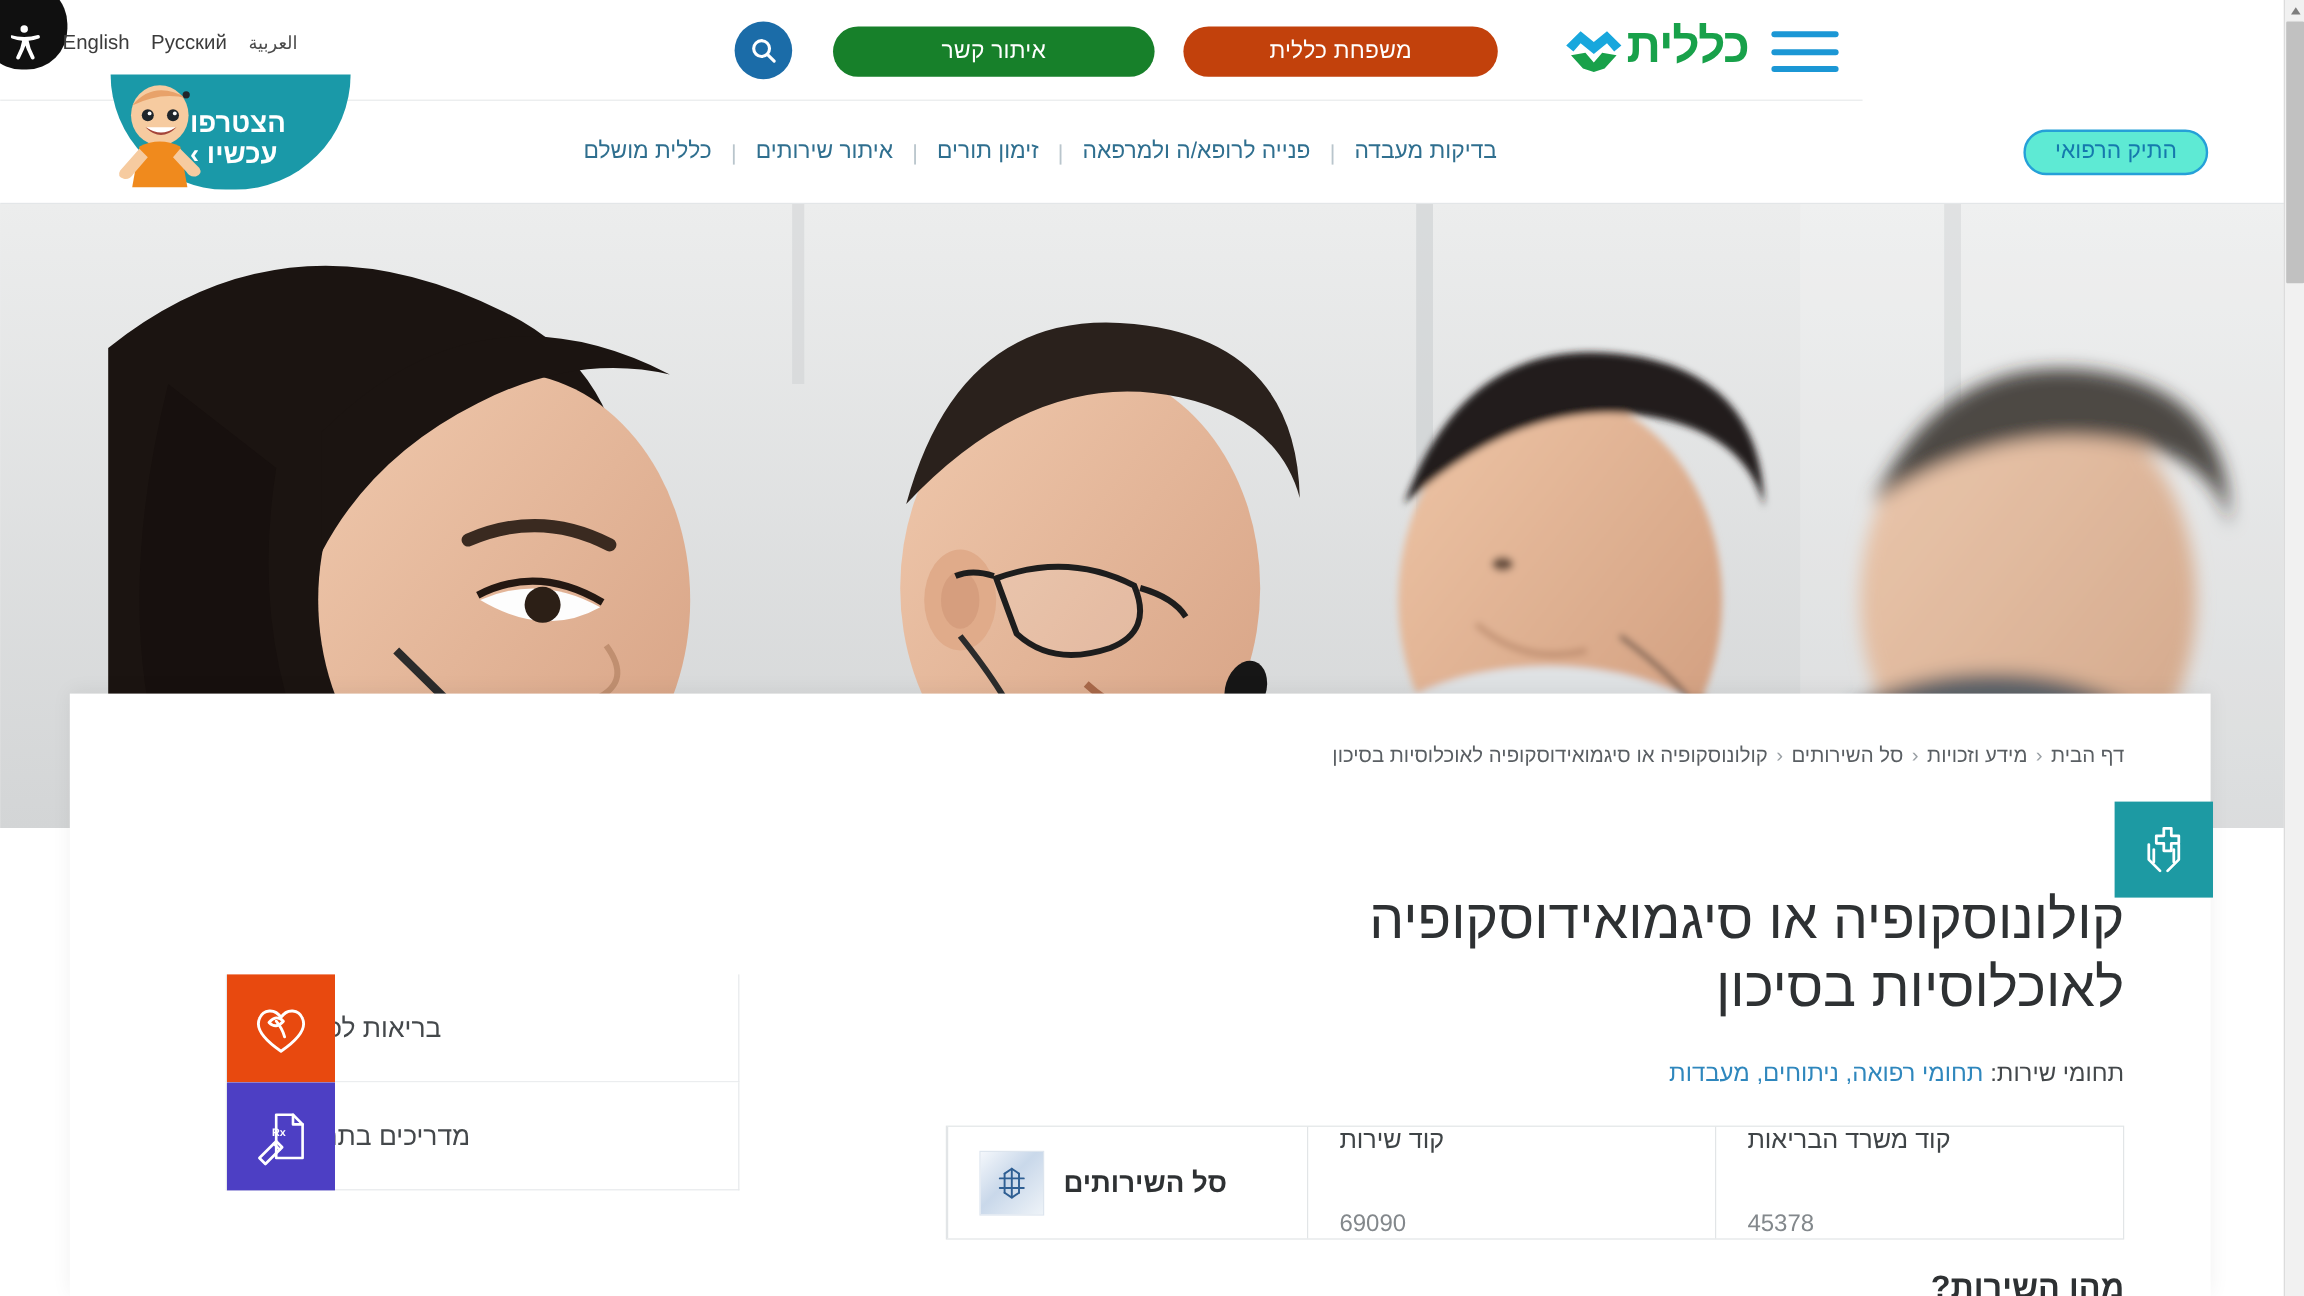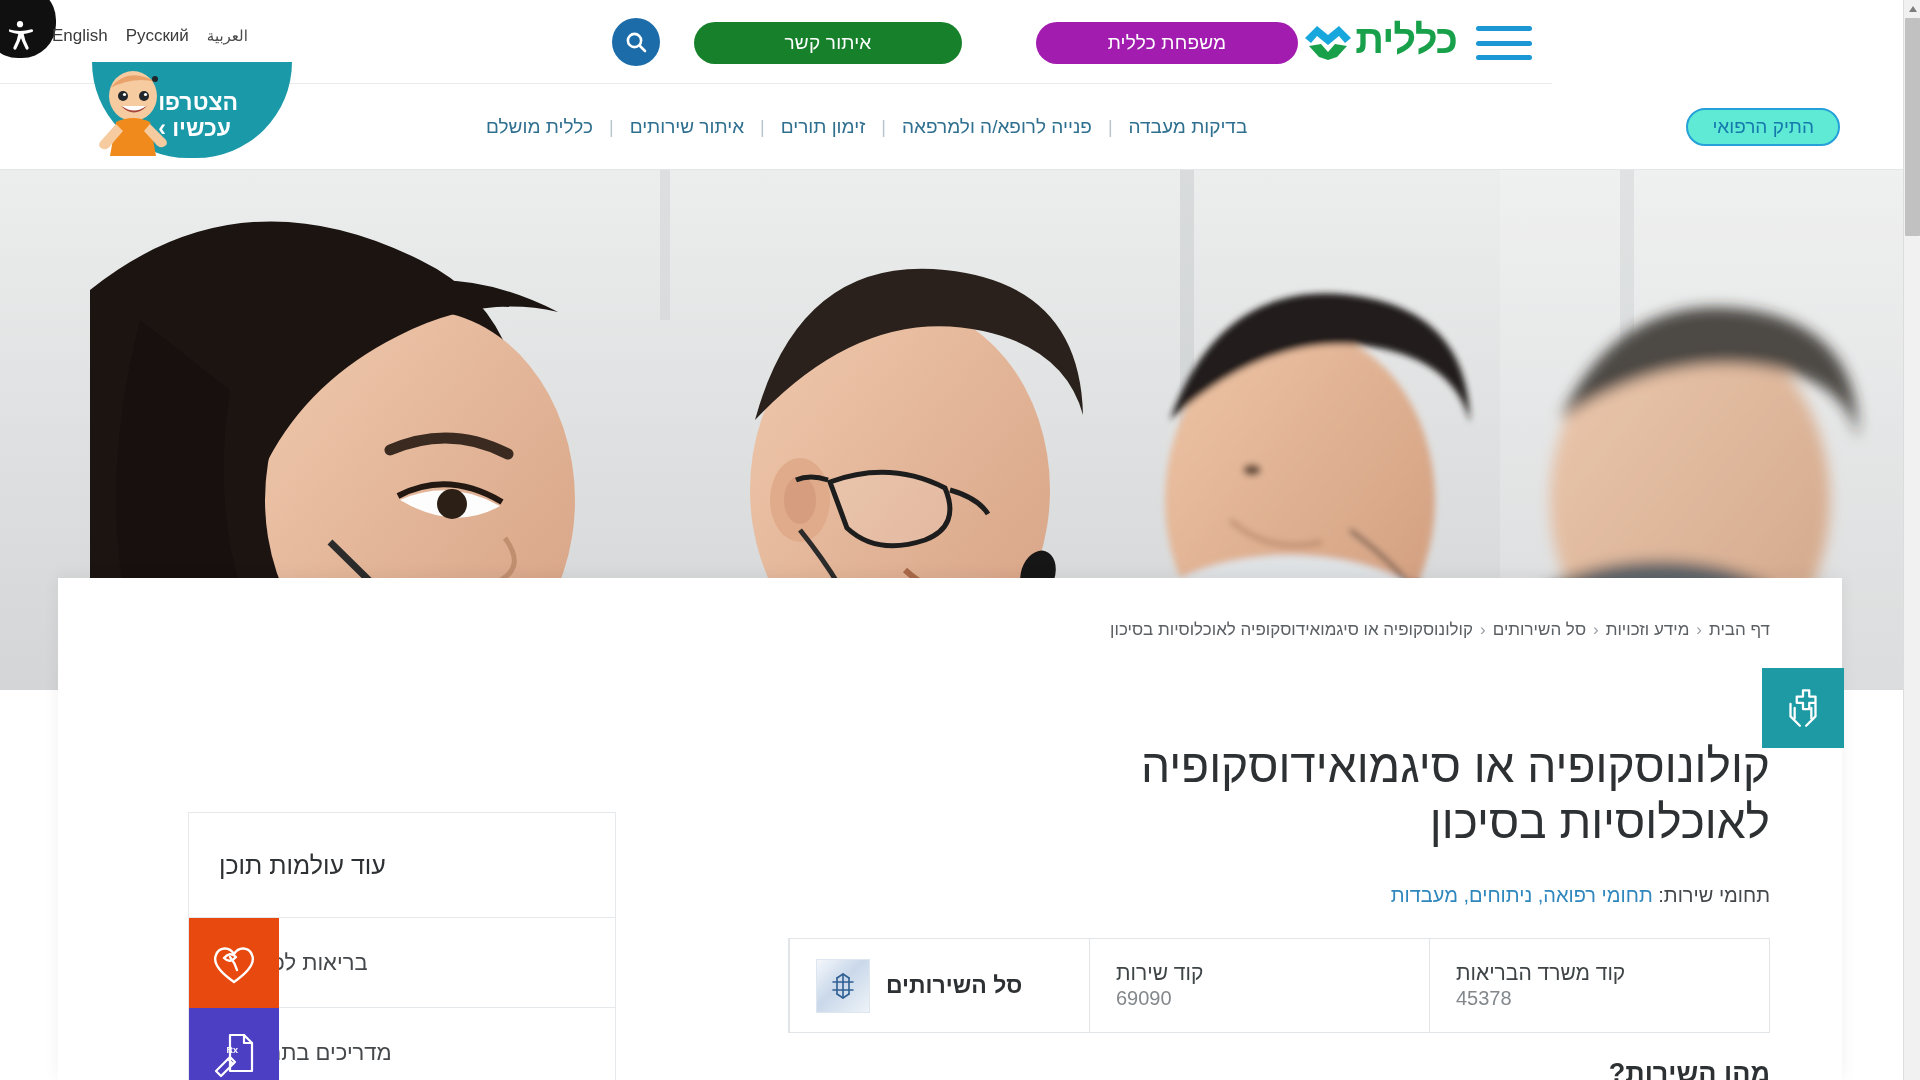--- a/index.html
+++ b/index.html
@@ -62,21 +62,21 @@
   .pill {
     position: absolute; top: 22px;
     height: 42px; border-radius: 21px;
     display: flex; align-items: center; justify-content: center;
     color: #fff; font-size: 19px; cursor: pointer;
     padding: 0 26px; white-space: nowrap;
     letter-spacing: .2px;
   }
   .pill-contact { left: 694px; width: 268px; background: #17802a; }
   
-  .pill-family  { left: 1036px; width: 262px; background: #a21caf; }
+  .pill-family  { left: 986px; width: 262px; background: #c2410c; }
 
   .brand {
     position: absolute; top: 16px; right: 95px;
     display: flex; align-items: center; gap: 0; cursor: pointer;
   }
   .brand-wave { width: 54px; height: 46px; }
   .brand-word {
     font-size: 40px; font-weight: 700; color: #18a14a;
     font-family: "Liberation Sans", sans-serif;
     letter-spacing: -1px; line-height: 1;
@@ -191,21 +191,21 @@
   .codes-table {
     position: absolute; top: 938px; right: 150px;
     width: 982px; height: 95px;
     border: 1px solid #e2e5e7;
     display: flex; flex-direction: row; z-index: 15;
     background: #fff;
   }
   .code-cell {
     flex: 1 1 0;
     display: flex; flex-direction: column;
-    align-items: flex-end; justify-content: center;
+    align-items: flex-end; justify-content: space-between;
     padding: 0 26px; gap: 2px;
     border-left: 1px solid #e2e5e7;
   }
   .code-cell:last-child { border-left: none; }
   .code-cell .k { font-size: 21px; color: #3f4447; }
   .code-cell .v { font-size: 20px; color: #83888c; }
 
   .basket-cell {
     width: 300px; flex: 0 0 300px;
     display: flex; align-items: center; justify-content: flex-end;
@@ -424,21 +424,20 @@
           <path d="M10 16 h20 M10 24 h20"></path>
           <path d="M20 8 l-6 4 M20 8 l6 4 M20 32 l-6 -4 M20 32 l6 -4"></path>
         </svg>
       </span>
     </div>
   </div>
 
   <div class="section-q">מהו השירות?</div>
 
   <div class="sidebar">
-    <div class="side-head">עוד עולמות תוכן</div>
 
     <div class="side-item">
       <span class="lbl">
         <span>בריאות לכל גיל</span>
         <span class="chev">›</span>
       </span>
       <span class="side-tile" style="background:#e8490f;">
         <svg viewBox="0 0 52 52" fill="none" stroke="#ffffff" stroke-width="2.4" stroke-linecap="round" stroke-linejoin="round">
           <path d="M26 45 C10 34 5 25 8 18 C11 10 21 9 26 17 C31 9 41 10 44 18 C47 25 42 34 26 45 z"></path>
           <path d="M16 21 q6 -7 12 -1 q-6 7 -12 1 z"></path>

